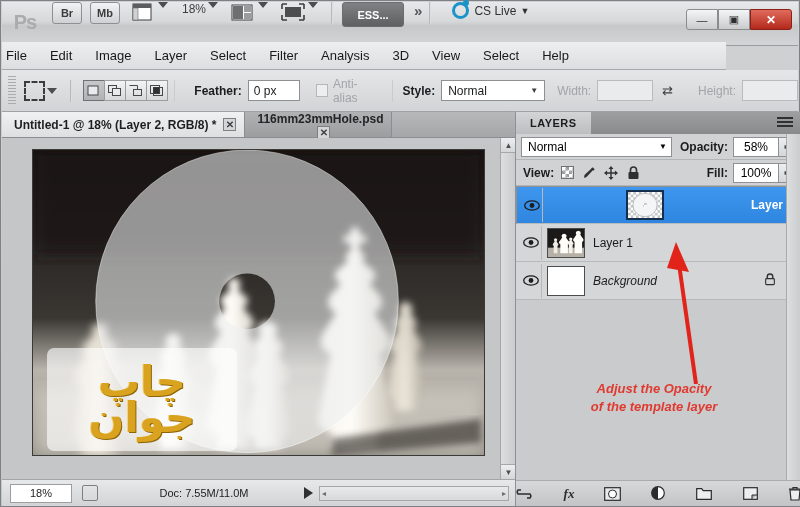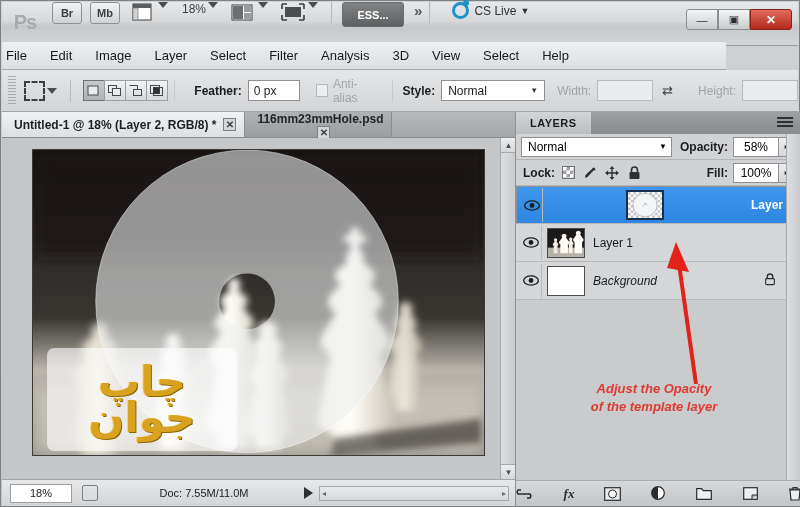--- a/index.html
+++ b/index.html
@@ -398,21 +398,21 @@
       <div class="blendsel">
         <span>Normal</span>
         <span style="font-size:8px;">▼</span>
       </div>
       <div class="minilbl">Opacity:</div>
       <div class="numfld">58%</div>
       <div class="stepper">▸</div>
     </div>
 
     <div class="prow">
-      <div class="minilbl" style="margin-left:2px;">Lock:</div>
+      <div class="minilbl" style="margin-left:2px;">View:</div>
       <div class="lockico">
           <span class="checker"></span>
         </div>
       <div class="lockico">
         <svg width="14" height="14" viewBox="0 0 14 14">
             <path d="M2 12l2.5-1 7-7.5-1.5-1.5-7.5 7z" fill="#2e3032"></path>
             <path d="M10 2l2 2" stroke="#2e3032" stroke-width="2"></path>
           </svg>
       </div>
       <div class="lockico">

